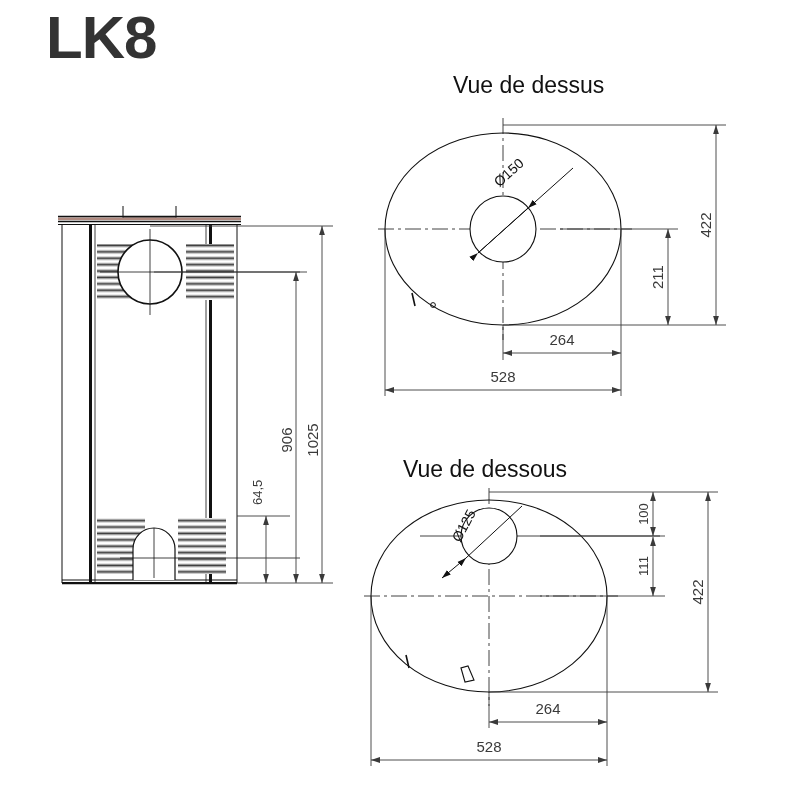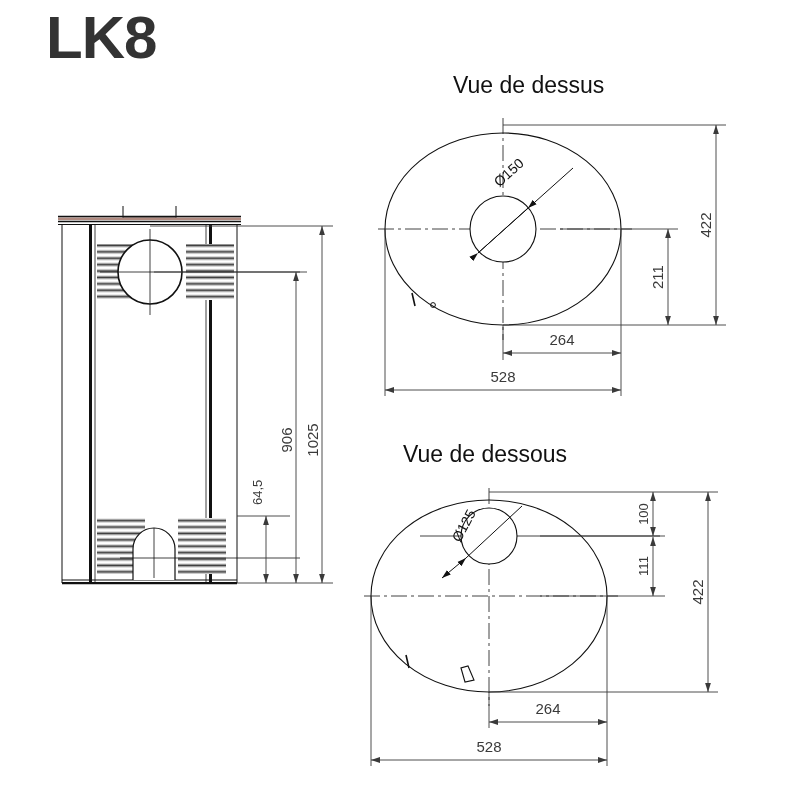--- a/index.html
+++ b/index.html
@@ -29,21 +29,21 @@
   }
   .view-caption{
     position:absolute;
     font-size:23px;
     font-weight:normal;
     color:#111111;
     white-space:nowrap;
     font-family:"Liberation Sans", sans-serif;
   }
   #caption-top{left:405px;top:72px;margin-left:48px;}
-  #caption-bottom{left:403px;top:441px;}
+  #caption-bottom{left:403px;top:456px;}
   svg.draw{
     position:absolute;
     left:0;top:0;
     width:811px;height:811px;
     overflow:visible;
     pointer-events:none;
   }
   .dimtext{
     font-family:"Liberation Sans", sans-serif;
     font-size:15px;

